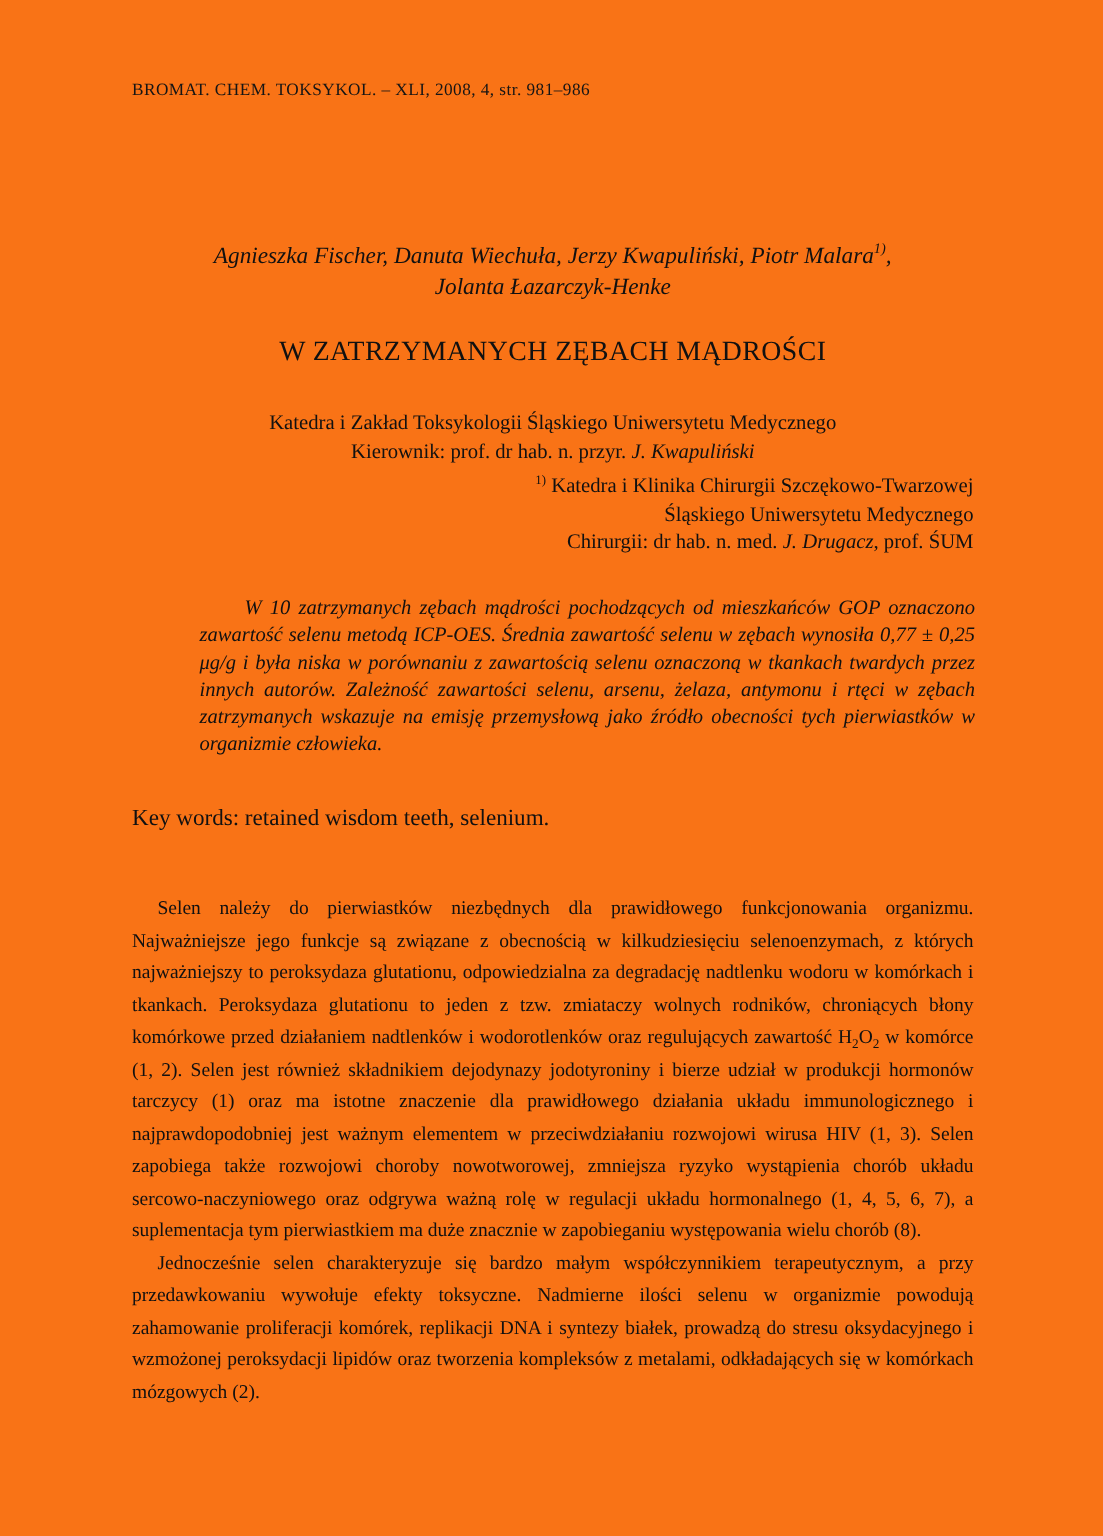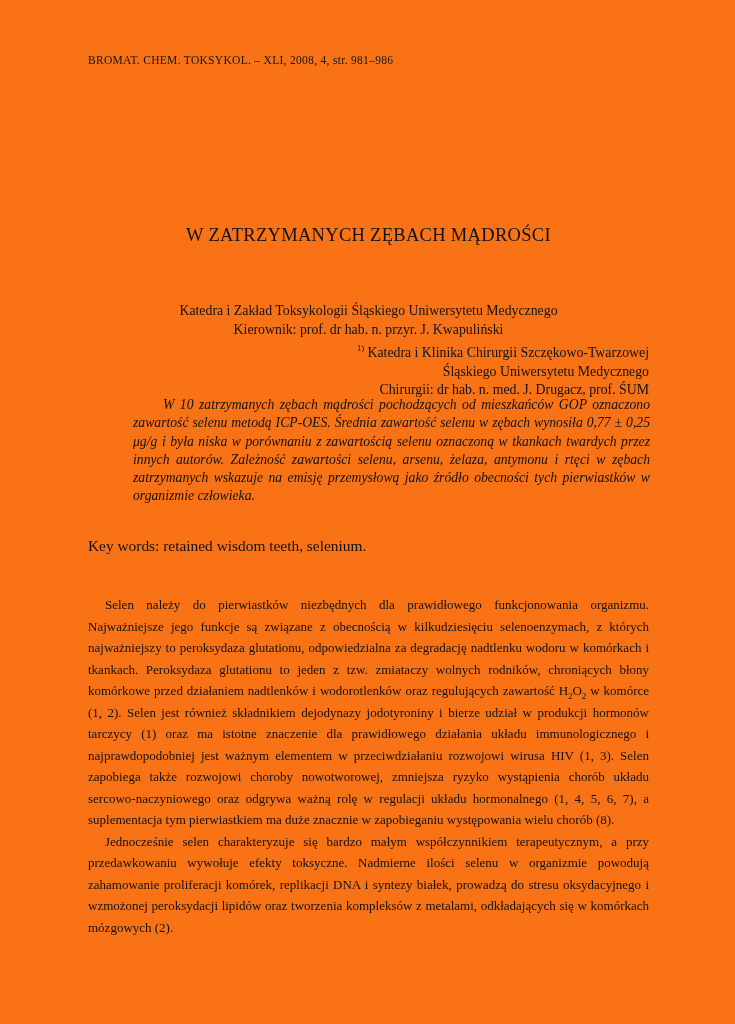--- a/index.html
+++ b/index.html
@@ -42,35 +42,35 @@
   .paper-title {
     top: 224px;
     text-align: center;
     font-size: 18.5px;
     line-height: 23.5px;
     font-weight: normal;
     letter-spacing: 0.3px;
     margin: 0;
   }
   .affiliations {
-    top: 302px;
+    top: 273px;
     text-align: center;
     font-size: 13.8px;
     line-height: 18.5px;
   }
   .affiliations .aff-group2 {
     margin-top: 5px;
     text-align: right;
   }
   .affiliations sup {
     font-size: 0.62em;
     vertical-align: super;
     line-height: 0;
   }
-  .italic { }
+  .italic { font-style: italic; }
   .abstract {
     top: 396px;
     left: 133px;
     width: 517px;
     font-style: italic;
     font-size: 13.7px;
     line-height: 18.3px;
     text-align: justify;
   }
   .abstract .abstract-text {
@@ -100,20 +100,24 @@
   }
   .abs { position: absolute; }
 </style>
 </head>
 <body>
 
 <div class="page">
 
   <div class="abs content journal-header">BROMAT. CHEM. TOKSYKOL. – XLI, 2008, 4, str. 981–986</div>
 
+  <div class="abs content authors">
+    <div><span>Agnieszka Fischer, Danuta Wiechuła, Jerzy Kwapuliński, Piotr Malara</span><sup>1)</sup><span>,</span></div>
+    <div>Jolanta Łazarczyk-Henke</div>
+  </div>
 
   <h1 class="abs content paper-title">
     <div>W ZATRZYMANYCH ZĘBACH MĄDROŚCI</div>
   </h1>
 
   <div class="abs content affiliations">
     <div class="aff-group1">
       <div>Katedra i Zakład Toksykologii Śląskiego Uniwersytetu Medycznego</div>
       <div><span>Kierownik: prof. dr hab. n. przyr. </span><span class="italic">J. Kwapuliński</span></div>
     </div>

